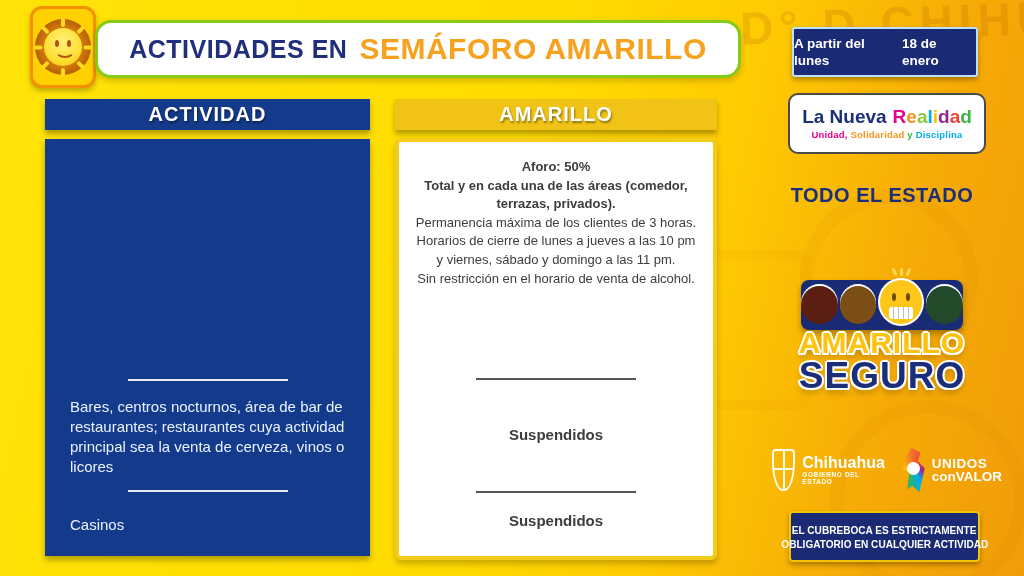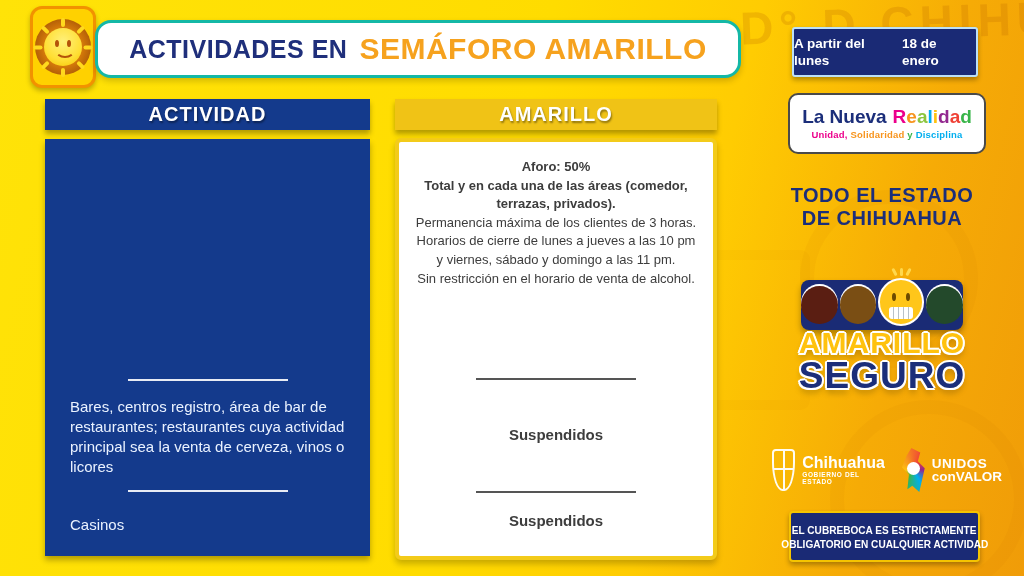--- a/index.html
+++ b/index.html
@@ -24,21 +24,21 @@
   .sun-ring{position:absolute;left:50%;top:50%;width:56px;height:56px;margin:-28px 0 0 -28px;border-radius:50%;
     background:radial-gradient(circle,#E8890B 35%,#8A3E05 100%);}
   .sun-core{position:absolute;left:50%;top:50%;width:38px;height:38px;margin:-19px 0 0 -19px;border-radius:50%;
     background:radial-gradient(circle at 50% 35%,#FFF07A 0%,#FFDF35 60%,#F5C400 100%);}
   .sun-ray{position:absolute;left:50%;top:50%;width:4px;height:9px;margin:-4px 0 0 -2px;background:#FFD91E;border-radius:2px;}
   .sun-eye{position:absolute;top:12px;width:4px;height:7px;border-radius:50%;background:#B45309;}
   .sun-eye.l{left:11px;} .sun-eye.r{right:11px;}
   .sun-smile{position:absolute;left:50%;top:14px;width:16px;height:12px;margin-left:-8px;border-radius:50%;
     border:2px solid transparent;border-bottom-color:#B45309;}
 
-  .title-pill{left:95px;top:20px;width:640px;height:52px;background:#fff;border:3px solid #14b8a6;border-radius:16px;
+  .title-pill{left:95px;top:20px;width:640px;height:52px;background:#fff;border:3px solid #84cc16;border-radius:16px;
     display:flex;align-items:center;justify-content:center;gap:12px;box-shadow:0 3px 6px rgba(0,0,0,.18);}
   .title-prefix{font-size:25px;font-weight:800;color:#1F2F7B;letter-spacing:.5px;}
   .title-main{font-size:30px;font-weight:800;color:#F6A21E;letter-spacing:.5px;}
 
   .date-box{left:792px;top:27px;width:182px;height:46px;background:#1A2A75;border:2px solid #BCE0F7;border-radius:3px;
     display:flex;flex-direction:row;align-items:center;justify-content:center;box-shadow:0 3px 5px rgba(0,0,0,.3);}
   .date-box div{color:#fff;font-size:13.5px;font-weight:700;line-height:17px;}
 
   
   .col-header{height:31px;display:flex;align-items:center;justify-content:center;
@@ -146,21 +146,21 @@
 </div>
 
 <div class="abs date-box">
   <div>A partir del lunes</div>
   <div>18 de enero</div>
 </div>
 
 <div class="abs col-header hdr-activity">ACTIVIDAD</div>
 <div class="abs panel-blue">
   <div class="divider-w dw1"></div>
-  <div class="row-label lbl-bars">Bares, centros registro, área de bar de restaurantes; restaurantes cuya actividad principal sea la venta de cerveza, vinos o licores</div>
+  <div class="row-label lbl-bars">Bares, centros nocturnos, área de bar de restaurantes; restaurantes cuya actividad principal sea la venta de cerveza, vinos o licores</div>
   <div class="divider-w dw2"></div>
   <div class="row-label lbl-casinos">Casinos</div>
 </div>
 
 <div class="abs col-header hdr-amarillo">AMARILLO</div>
 <div class="abs panel-white">
   <div class="rules">
     <div class="rule b">Aforo: 50%</div>
     <div class="rule b">Total y en cada una de las áreas (comedor, terrazas, privados).</div>
     <div class="rule">Permanencia máxima de los clientes de 3 horas.</div>
@@ -180,21 +180,20 @@
   <div class="brand-sub">
     <span style="color: rgb(236, 0, 140);">Unidad,</span>
     <span style="color: rgb(247, 148, 29);">Solidaridad</span>
     <span style="color: rgb(57, 181, 74);">y</span>
     <span style="color: rgb(0, 174, 239);">Disciplina</span>
   </div>
 </div>
 
 <div class="abs region">
   <div>TODO EL ESTADO</div>
-  <div>DE CHIHUAHUA</div>
 </div>
 
 <div class="abs tl-box">
   <div class="tl-light" style="background-color: rgb(90, 30, 18);"></div>
   <div class="tl-light" style="background-color: rgb(122, 78, 20);"></div>
   <div class="tl-light tl-active" style="background-color: rgb(255, 198, 26);">
     <div class="tl-ray c"></div>
       <div class="tl-ray a"></div>
       <div class="tl-ray b"></div>
     <div class="tl-eye l"></div>

